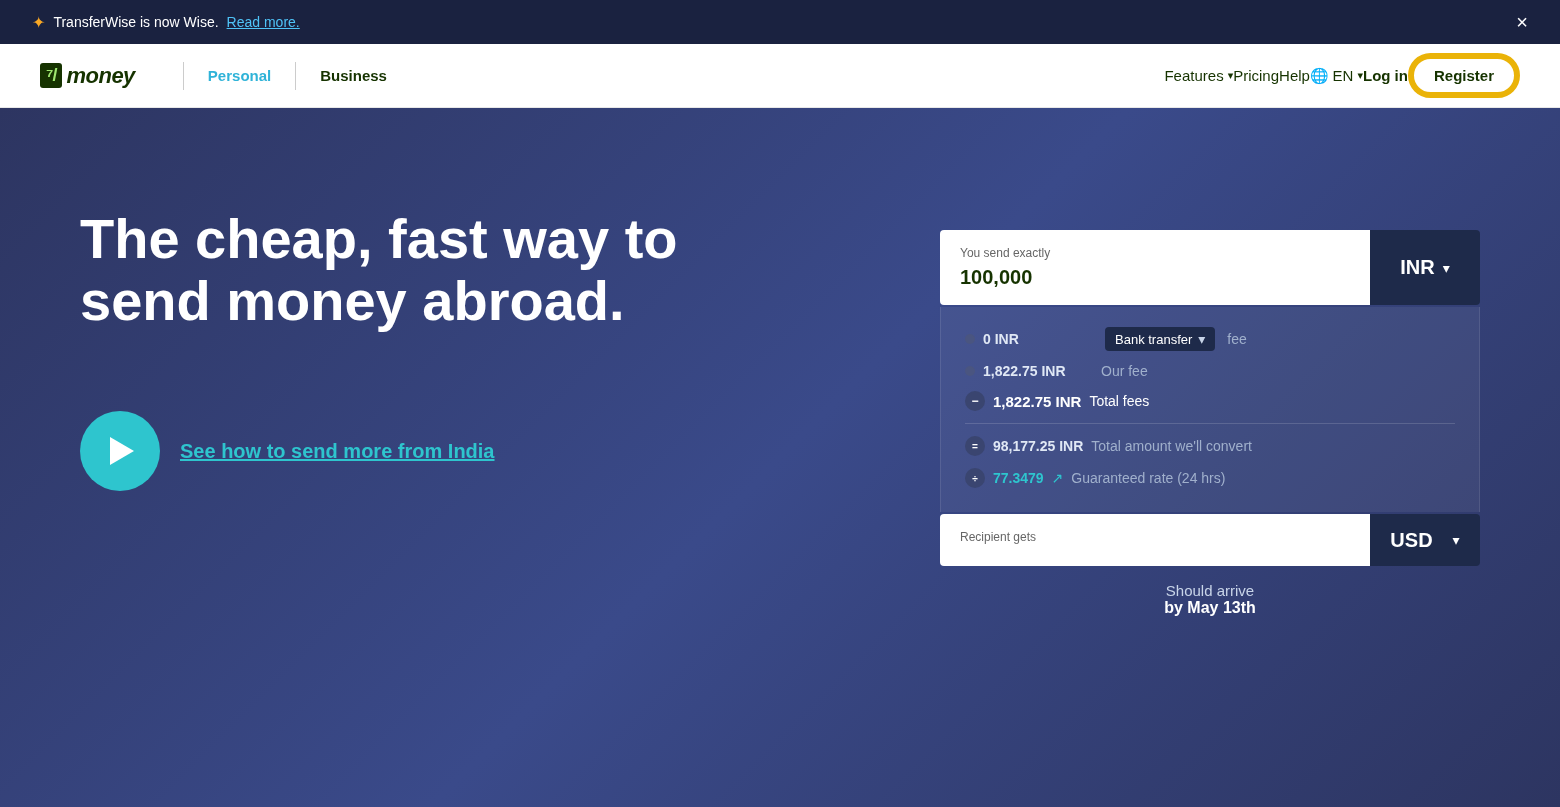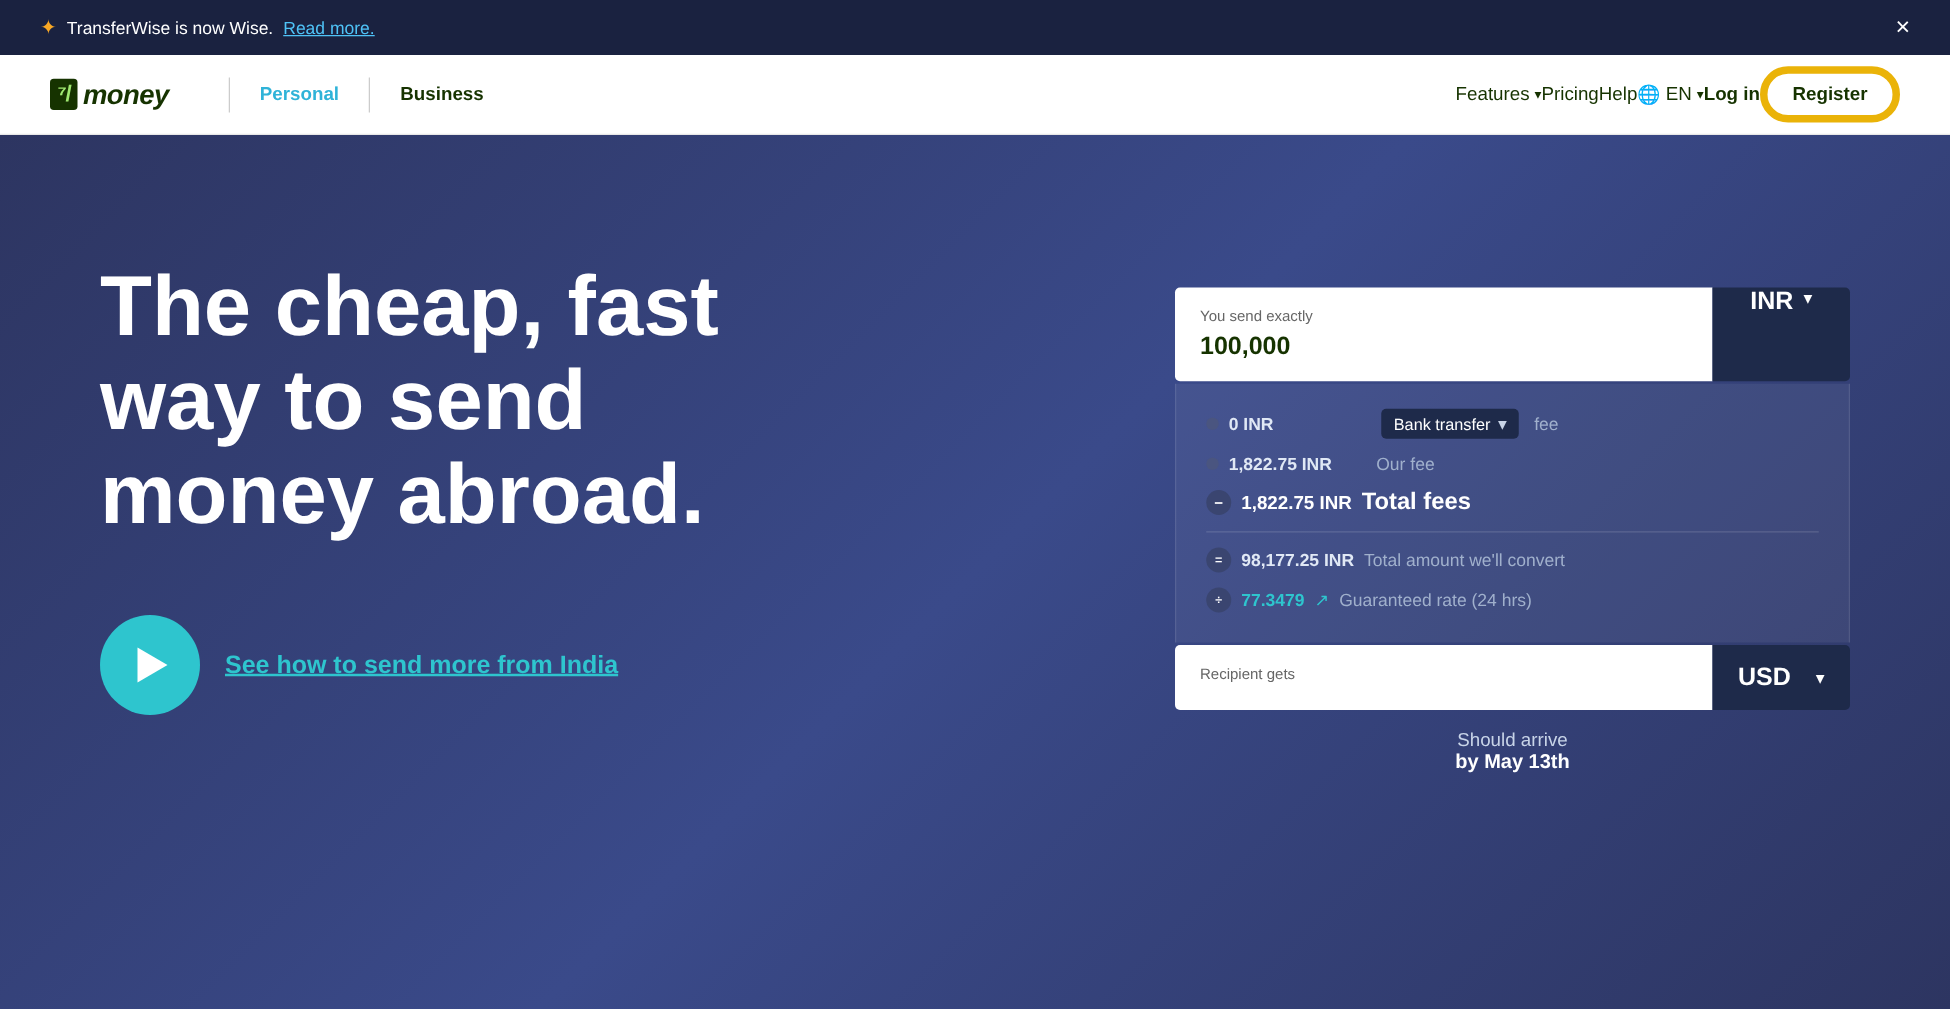--- a/index.html
+++ b/index.html
@@ -149,26 +149,26 @@
       display: flex;
       align-items: flex-start;
       padding: 80px 80px 60px 80px;
       position: relative;
     }
     .hero-left {
       flex: 1;
       padding-top: 20px;
     }
     .hero-title {
-      font-size: 68px;
+      font-size: 56px;
       font-weight: 800;
       line-height: 1.1;
       color: #fff;
       max-width: 620px;
-      margin-bottom: 60px;
+      margin-bottom: 80px;
     }
     .hero-video-section {
       display: flex;
       align-items: center;
       gap: 20px;
       margin-top: 20px;
     }
     .play-button {
       width: 80px;
       height: 80px;
@@ -228,20 +228,21 @@
       color: #163300;
       border: none;
       outline: none;
       width: 100%;
       background: transparent;
     }
     .calc-currency-selector {
       background: #1e2a4a;
       border-radius: 0 4px 4px 0;
       display: flex;
+      align-items: center;
       justify-content: center;
       padding: 0 8px;
       min-width: 110px;
       cursor: pointer;
       gap: 8px;
     }
     .calc-currency-text {
       font-size: 20px;
       font-weight: 700;
       color: #fff;
@@ -316,23 +317,23 @@
       color: #fff;
       flex-shrink: 0;
       font-weight: 700;
     }
     .fee-total-amount {
       font-weight: 700;
       color: #fff;
       font-size: 15px;
     }
     .fee-total-label {
-      font-weight: 700;
-      color: #fff;
-      font-size: 19px;
+      font-weight: 400;
+      color: #fff;
+      font-size: 14px;
     }
     .divider-line {
       border: none;
       border-top: 1px solid rgba(255,255,255,0.15);
       margin: 12px 0;
     }
     .convert-row {
       display: flex;
       align-items: center;
       gap: 8px;

